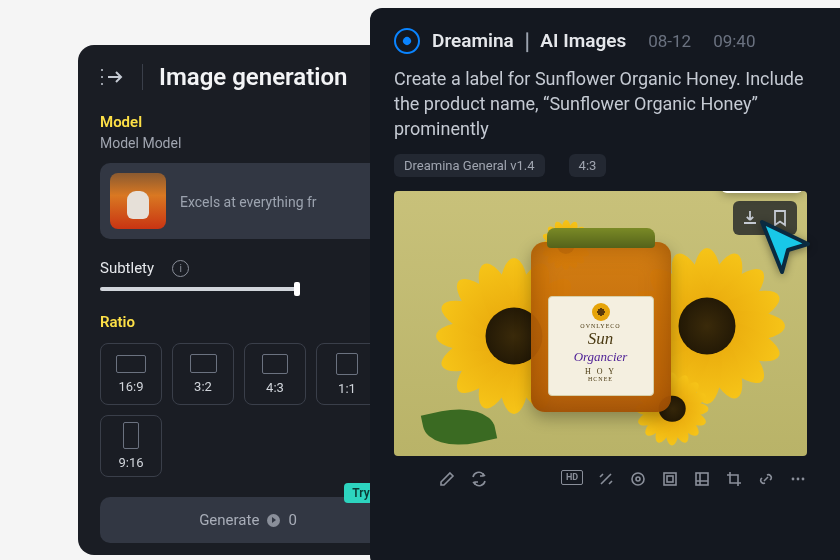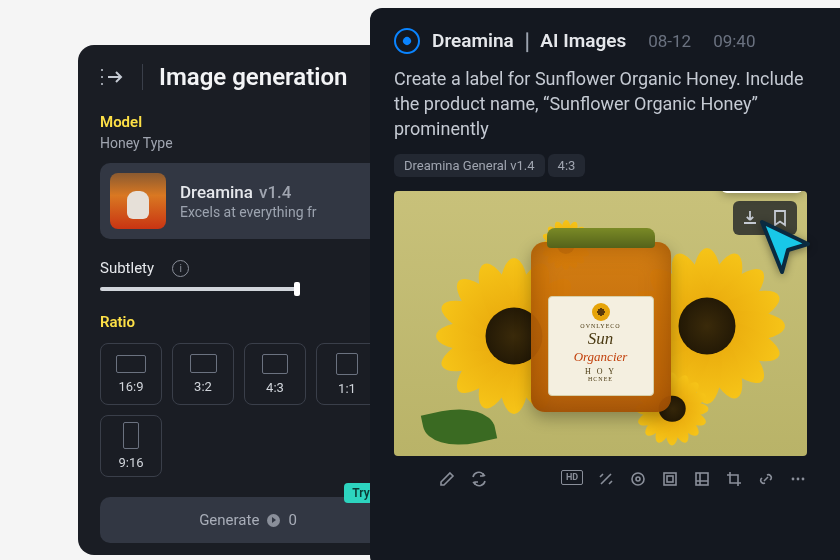--- a/index.html
+++ b/index.html
@@ -210,21 +210,21 @@
     font-weight: 600;
   }
   .brand-sep { color: #9ca3af; margin: 0 4px;}
   .timestamp { color: #6b7280; font-size: 17px; margin-left: 10px;}
   .prompt-text {
     font-size: 18px;
     line-height: 1.4;
     color: #c5cad3;
     margin-bottom: 12px;
   }
-  .pill-row { display:flex; gap:3px; margin-bottom: 14px;}
+  .pill-row { display:flex; gap:24px; margin-bottom: 14px;}
   .pill {
     background: #232832;
     border-radius: 6px;
     padding: 4px 10px;
     font-size: 13px;
     color: #a0a5b0;
   }
   .image-wrap {
     position: relative;
     width: 413px;
@@ -292,21 +292,21 @@
     font-family: Georgia, serif;
     color:#4a3a12;
   }
   .jar-label .mini-sun{
     width:18px; height:18px; border-radius:50%;
     background: radial-gradient(circle,#5a3a0a 28%, #e6a40a 30%);
     margin-bottom:2px;
   }
   .jar-label .l1{ font-size:6px; letter-spacing:1px;}
   .jar-label .l2{ font-size:17px; font-style:italic;}
-  .jar-label .l3{ font-size:13px; font-style:italic; color:#c2410c;}
+  .jar-label .l3{ font-size:13px; font-style:italic; color:#4c1d95;}
   .jar-label .l4{ font-size:8px; letter-spacing:2px; margin-top:2px;}
   .img-actions {
     position:absolute;
     top: 10px; right: 10px;
     display:flex; gap:6px;
     background: rgba(20,24,32,.75);
     padding: 5px;
     border-radius: 6px;
   }
   .icon-btn {
@@ -364,28 +364,25 @@
         <line x1="1" y1="10" x2="1" y2="10" stroke-dasharray="0 4" stroke-linecap="round"></line>
         <line x1="1" y1="17" x2="1" y2="17" stroke-dasharray="0 4" stroke-linecap="round"></line>
         <path d="M7 10 H20 M15 5 L20 10 L15 15"></path>
       </svg>
     </div>
     <div class="divider-v"></div>
     <div class="back-title">Image generation</div>
   </div>
 
   <div class="section-label">Model</div>
-  <div class="section-sub">Honey Type</div>
+  <div class="section-sub">Model Model</div>
 
   <div class="model-card">
     <div class="model-thumb"></div>
     <div>
-      <div class="model-name">
-        <span>Dreamina</span><span class="model-ver">v1.4</span>
-      </div>
       <div class="model-desc">Excels at everything fr</div>
     </div>
   </div>
 
   <div class="slider-row">
     <span>Subtlety</span>
     <span class="info-circ">i</span>
   </div>
   <div class="slider">
     <div class="slider-thumb"></div>

